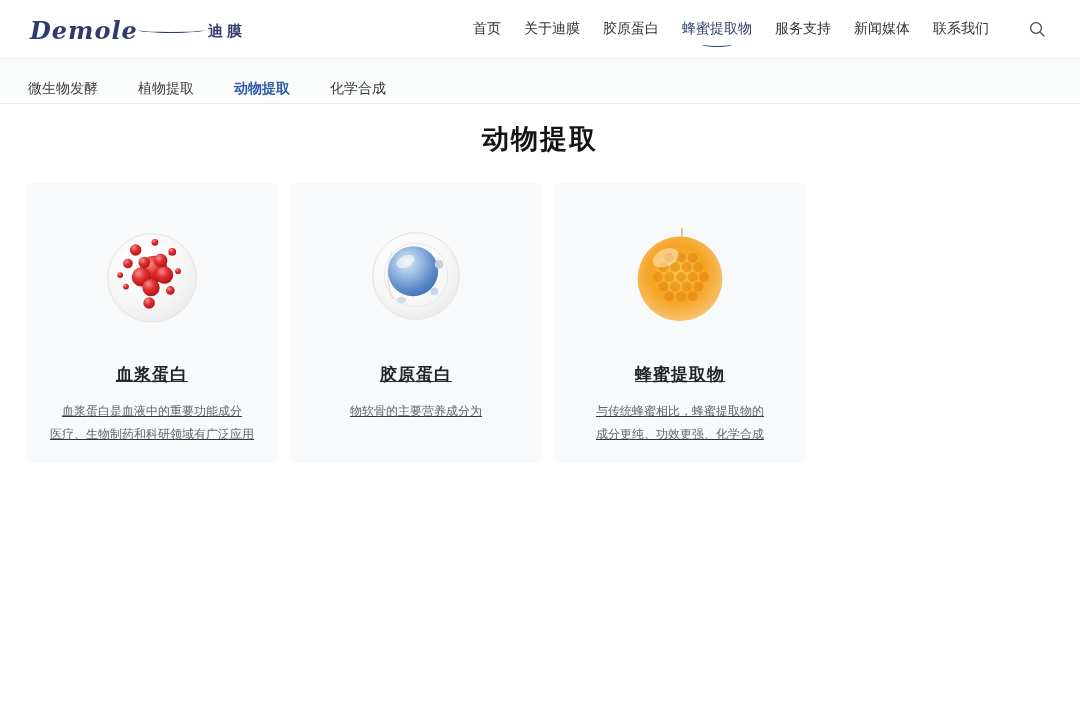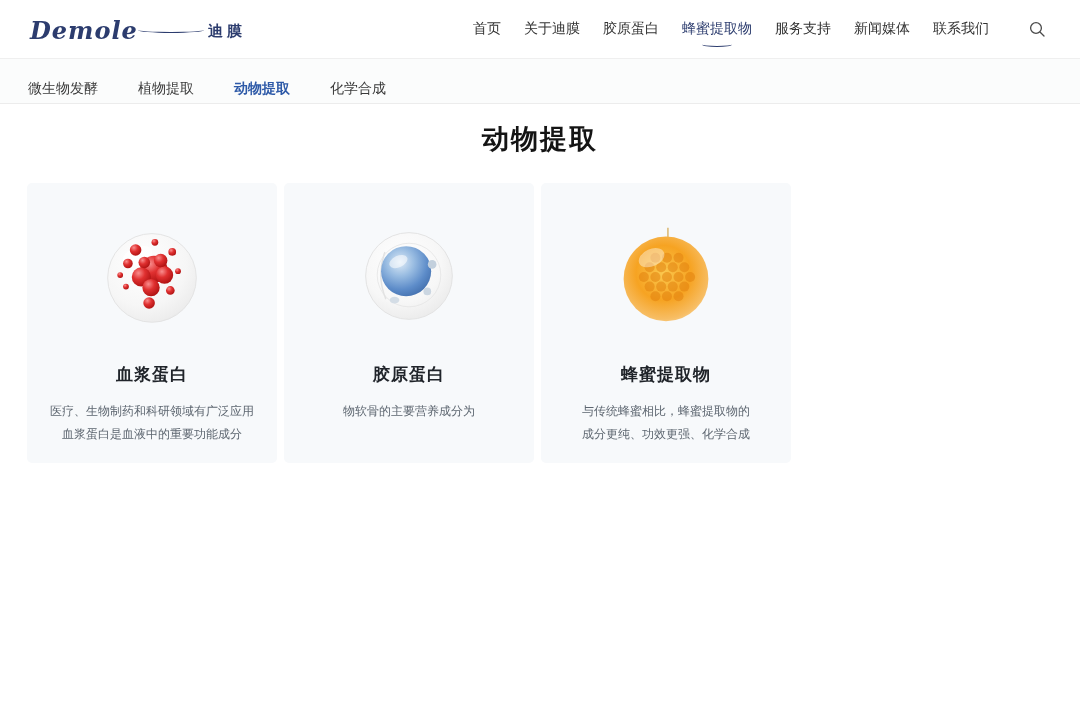--- a/index.html
+++ b/index.html
@@ -48,21 +48,21 @@
   .subnav-item { cursor:pointer; white-space:nowrap;margin-top:15px; }
   .subnav-item.active { color:#2e5aa8; font-weight:bold; }
 
   
   .page-title {
     text-align:center; font-size:27px; font-weight:bold; color:#141414;
     letter-spacing:2px; margin-top:17px;
   }
 
   
-  .cards { display:flex; gap:7px; margin:26px 0 0 27px; }
+  .cards { display:flex; gap:14px; margin:26px 0 0 27px;text-decoration:underline; }
   .card {
     width:250px; height:280px; background:#f7f9fb; border-radius:5px;
     text-align:center; padding-top:40px; cursor:pointer;
   }
   .sphere { width:106px; height:106px; margin:0 auto; display:block; }
   .card-title {
     margin-top:34px; font-size:17px; font-weight:bold; color:#20242a;
     letter-spacing:1px;
   }
   .card-desc {
@@ -138,22 +138,22 @@
       <circle cx="76" cy="30" r="4" fill="url(#redGrad)"></circle>
       <circle cx="28" cy="66" r="3" fill="url(#redGrad)"></circle>
       <circle cx="52" cy="83" r="6" fill="url(#redGrad)"></circle>
       <circle cx="74" cy="70" r="4.5" fill="url(#redGrad)"></circle>
       <circle cx="82" cy="50" r="3" fill="url(#redGrad)"></circle>
       <circle cx="58" cy="20" r="3.5" fill="url(#redGrad)"></circle>
       <circle cx="22" cy="54" r="3" fill="url(#redGrad)"></circle>
     </svg>
     <div class="card-title">血浆蛋白</div>
     <div class="card-desc">
+      <div>血浆蛋白是血液中的重要功能成分</div>
       <div>医疗、生物制药和科研领域有广泛应用</div>
-      <div>血浆蛋白是血液中的重要功能成分</div>
     </div>
   </div>
 
   <div class="card">
     <svg class="sphere" viewBox="0 0 110 110">
       <defs>
         <radialGradient id="glass2" cx="42%" cy="35%" r="75%">
           <stop offset="0%" stop-color="#ffffff"></stop>
           <stop offset="60%" stop-color="#f7f7f7"></stop>
           <stop offset="88%" stop-color="#ececec"></stop>

